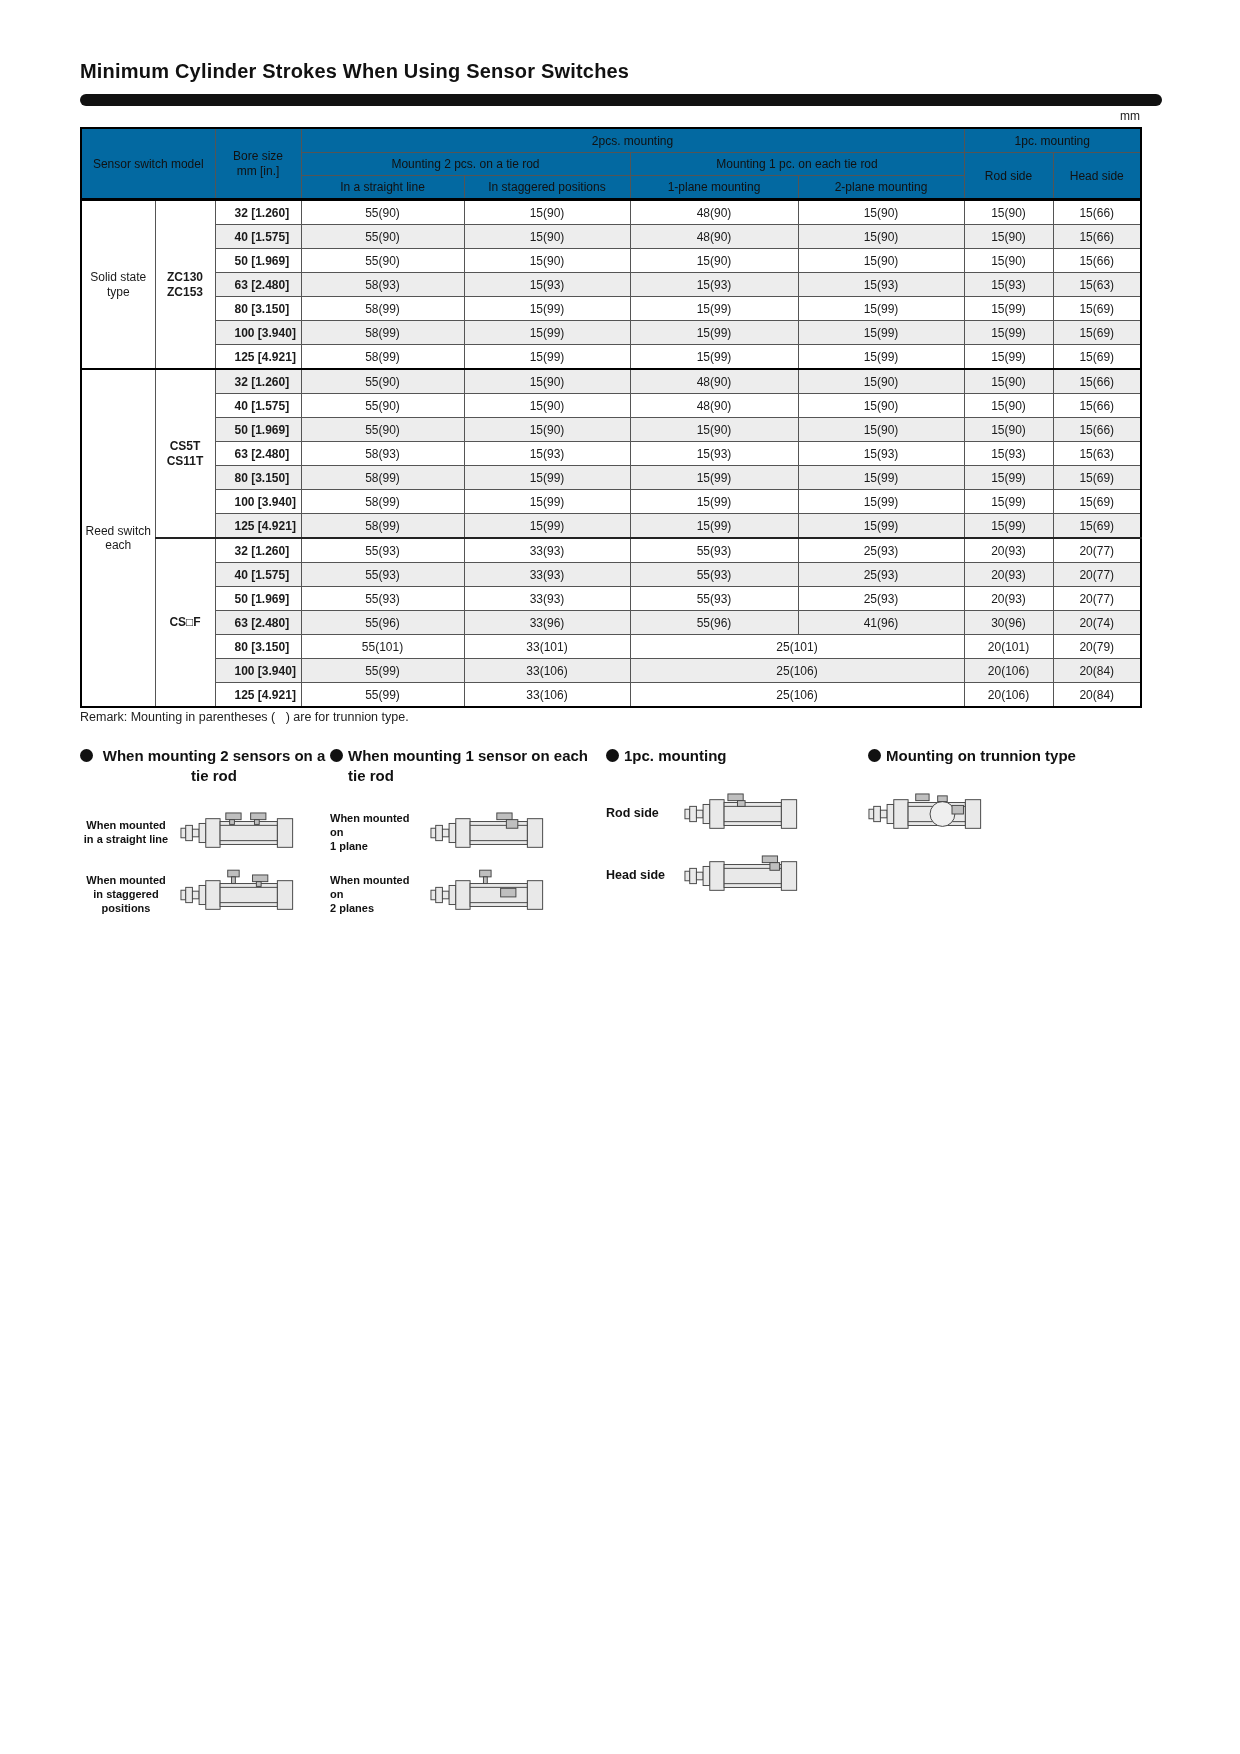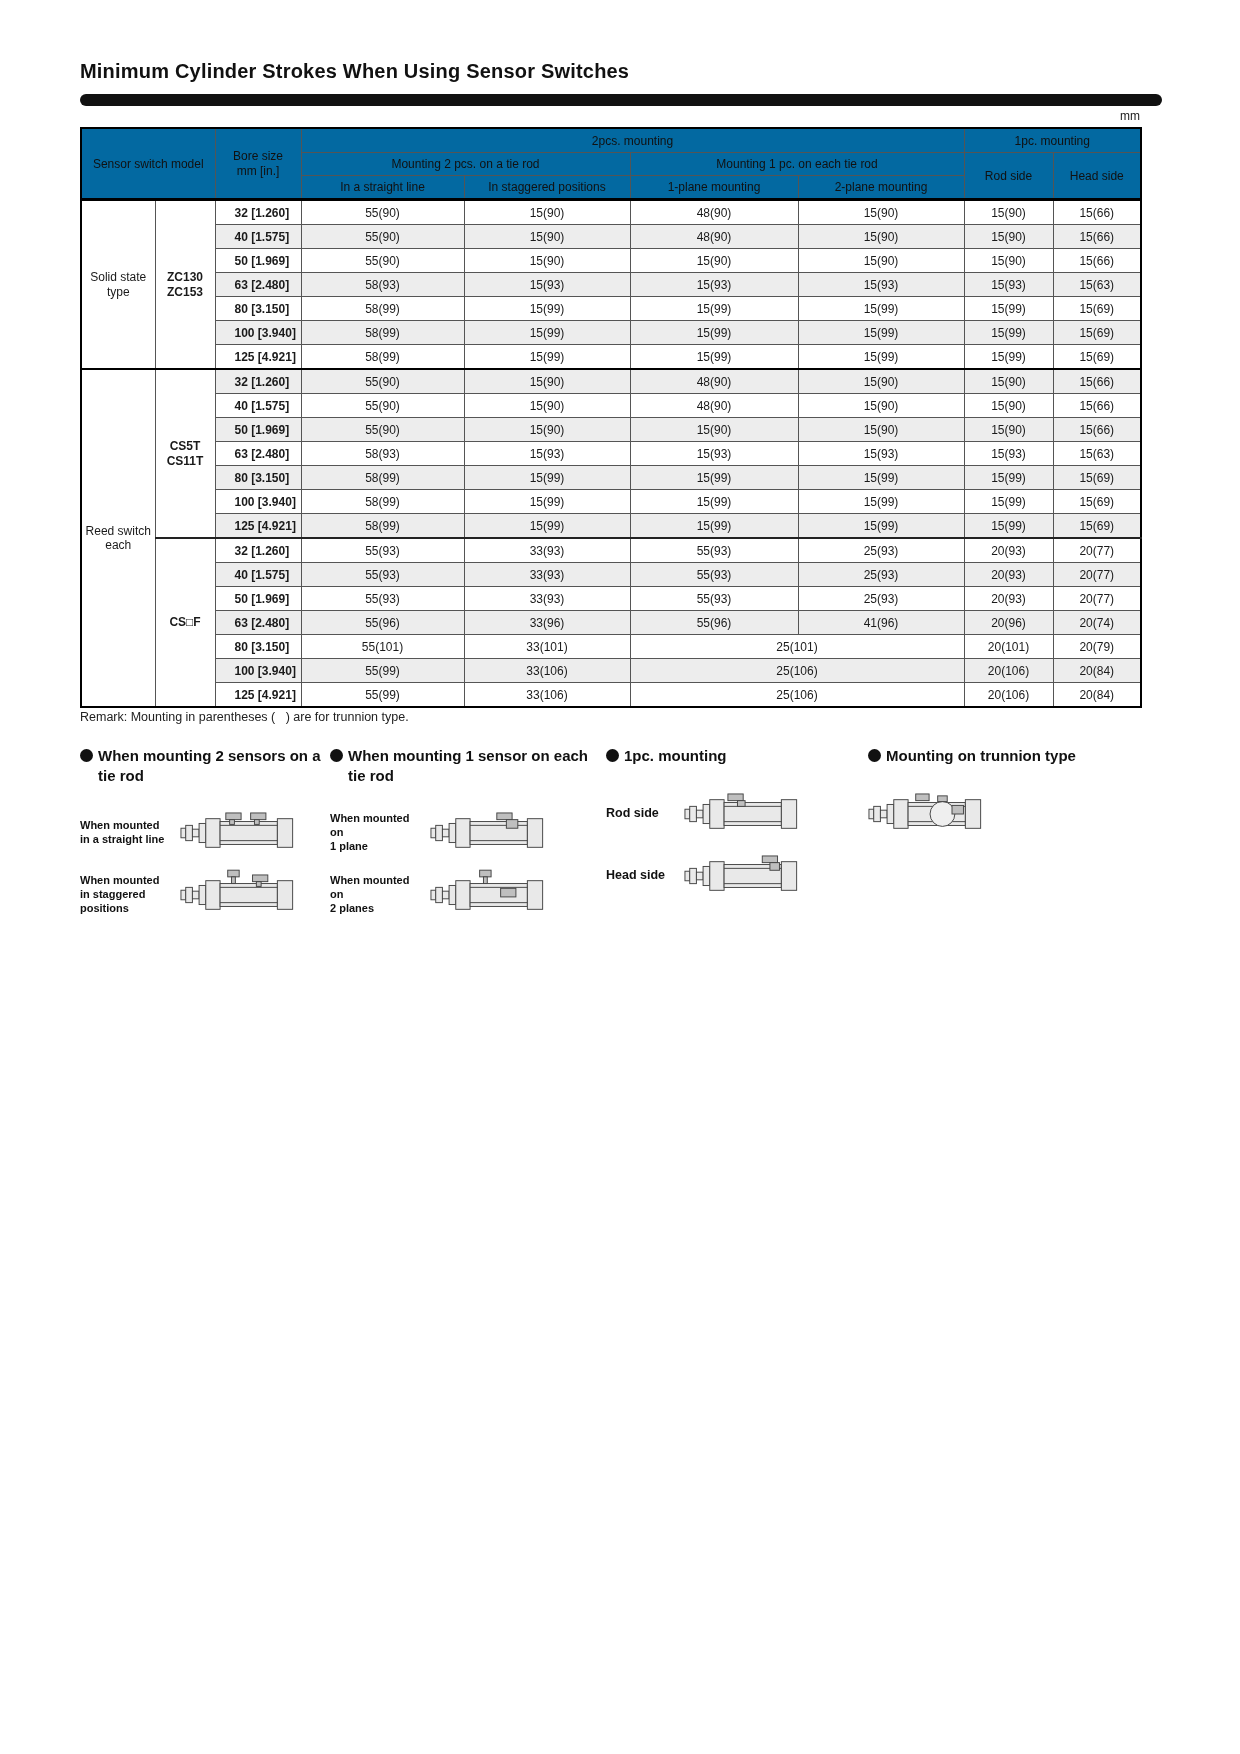--- a/index.html
+++ b/index.html
@@ -23,21 +23,21 @@
   .pre { white-space:pre-line; line-height:1.2; }
   .mst tbody tr:first-child td { border-top:3px solid #000; }
   .mst tbody tr.group-start td { border-top:2.5px solid #000; }
   .mst tbody tr.subgroup-start td { border-top:2px solid #222; }
   .mst tbody tr:last-child td { border-bottom:2.5px solid #000; }
 
   .remark { position:absolute; left:80px; top:710px; font-size:12.5px; color:#222; white-space:pre-wrap; }
 
   .diagrams { position:absolute; left:80px; top:746px; width:1090px; display:flex; }
   .dsec { flex:none; }
-  .dsec.s0 { width:250px; } .dsec.s1 { width:276px; } .dsec.s2 { width:262px; } .dsec.s3 { width:290px; }
+  .dsec.s0 { width:250px;text-align:center; } .dsec.s1 { width:276px; } .dsec.s2 { width:262px; } .dsec.s3 { width:290px; }
   .dhead { display:flex; gap:5px; font-weight:bold; font-size:15px; line-height:1.3; color:#111; }
   .bullet { flex:none; width:13px; height:13px; border-radius:50%; background:#111; margin-top:3px; }
   .ditem { display:flex; align-items:center; gap:8px; }
   .ditem .dlabel { flex:none; width:92px; font-weight:bold; font-size:11px; line-height:1.25; white-space:pre-line; color:#111; }
   .dsec.s2 .ditem .dlabel { width:70px; font-size:12.5px; }
   .ditem svg { flex:none; }
   .ditem.r0 { margin-top:22px; }
   .ditem.r1 { margin-top:10px; }
 
   .pagenum { position:absolute; left:78px; top:1672px; font-size:21px; color:#222; }
@@ -246,21 +246,21 @@
           <td class="val">25(93)</td>
           <td class="val">20(93)</td>
           <td class="val">20(77)</td>
         </tr>
         <tr class="even">
           <td class="bore">63 [2.480]</td>
           <td class="val">55(96)</td>
           <td class="val">33(96)</td>
           <td class="val">55(96)</td>
           <td class="val">41(96)</td>
-          <td class="val">20(96)</td>
+          <td class="val">30(96)</td>
           <td class="val">20(74)</td>
         </tr>
         <tr>
           <td class="bore">80 [3.150]</td>
           <td class="val">55(101)</td>
           <td class="val">33(101)</td>
           <td class="val" colspan="2">25(101)</td>
           <td class="val">20(101)</td>
           <td class="val">20(79)</td>
         </tr>

